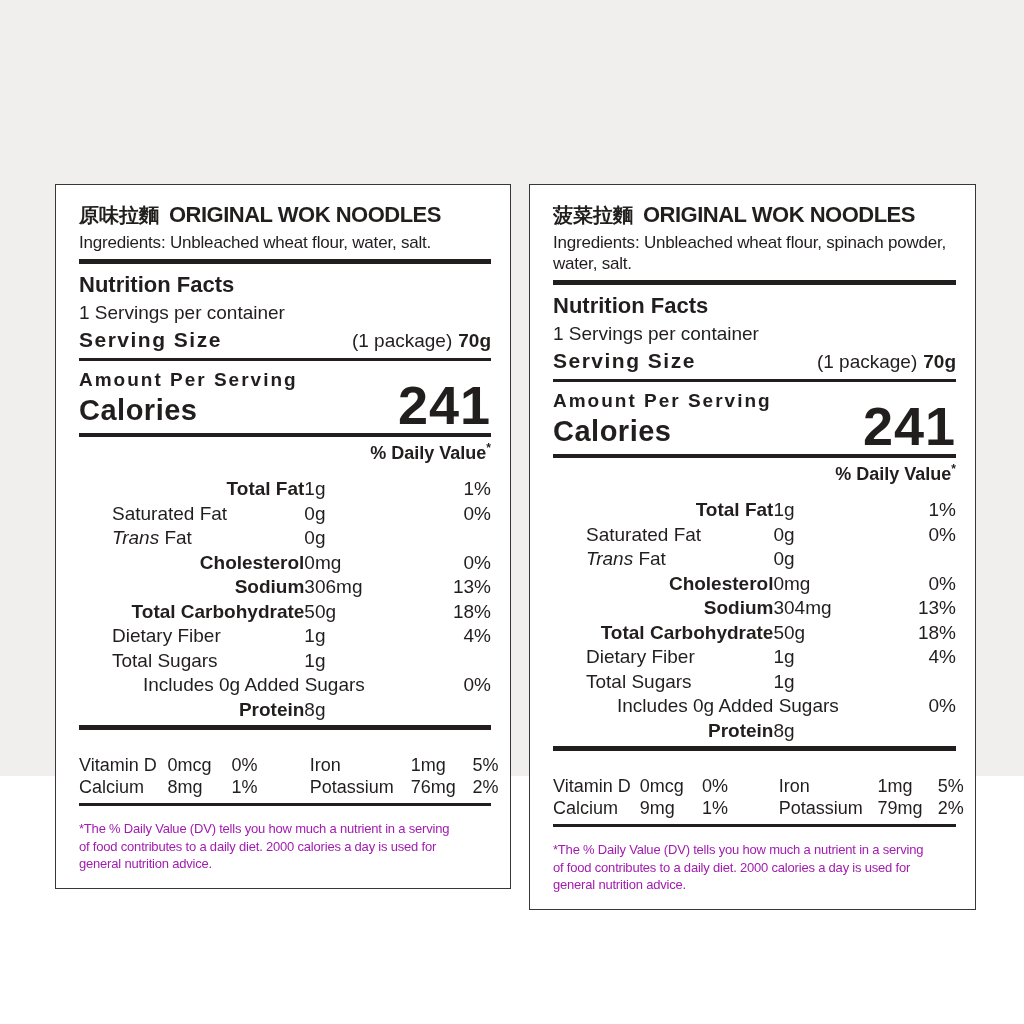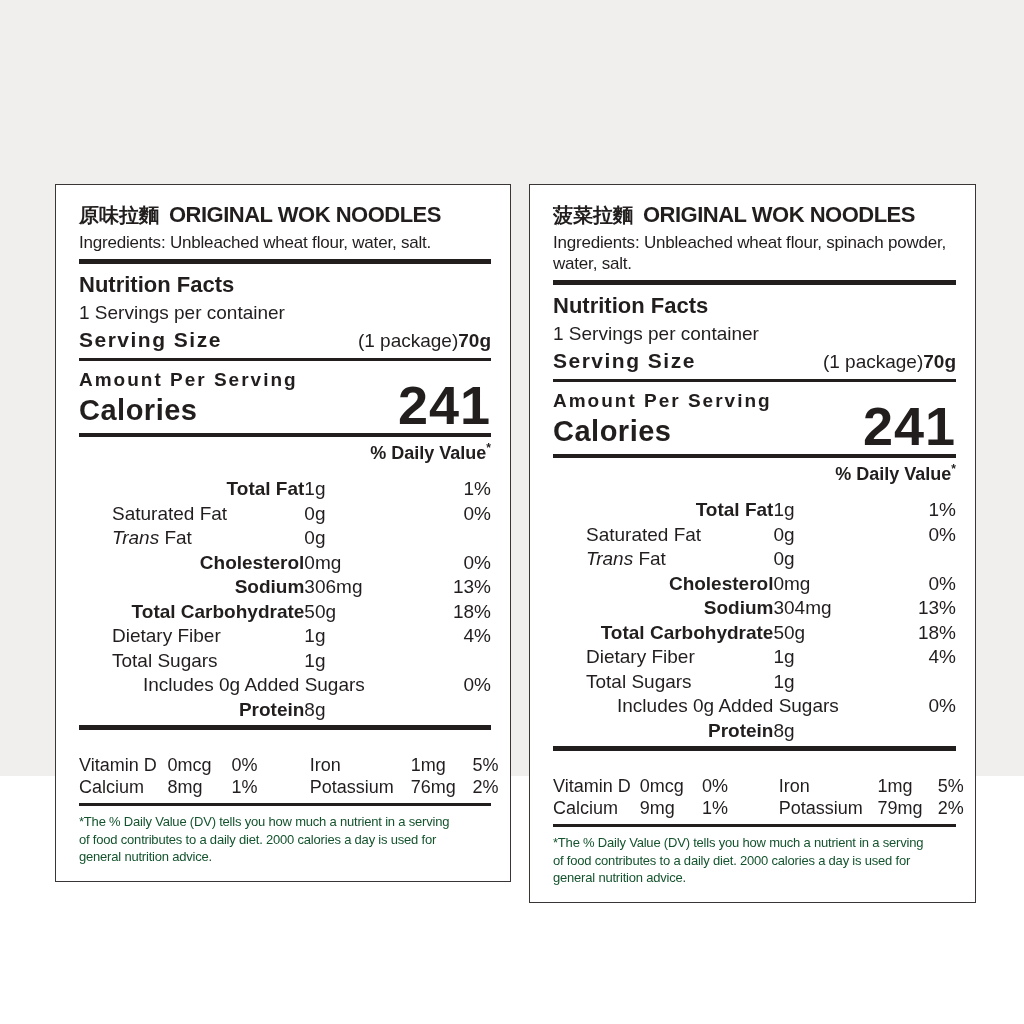--- a/index.html
+++ b/index.html
@@ -13,21 +13,21 @@
   .tline{display:flex;align-items:baseline;gap:10px;white-space:nowrap;}
   .t-cjk{font-size:20px;font-weight:bold;font-family:"DejaVu Sans", sans-serif;}
   .t-en{font-size:22px;font-weight:bold;font-stretch:condensed;letter-spacing:-0.5px;}
   .ingredients{font-size:17px;line-height:21px;margin-top:3px;letter-spacing:-0.2px;}
   .bar{background:#221e1e;}
   .bar1{height:5px;margin-top:6px;}
   .nf{font-size:22px;font-weight:bold;margin-top:8px;}
   .spc{font-size:19px;margin-top:4px;}
   .ssline{display:flex;justify-content:space-between;align-items:baseline;margin-top:4px;}
   .ss-label{font-size:21px;font-weight:bold;letter-spacing:1.5px;}
-  .ss-val{font-size:19px;display:inline-flex;align-items:baseline;}
+  .ss-val{font-size:19px;display:inline-flex;gap:6px;align-items:baseline;}
   .rule{background:#221e1e;}
   .rule-a{height:3px;margin-top:6px;}
   .calblock{display:flex;justify-content:space-between;align-items:flex-end;margin-top:8px;}
   .aps{font-size:19px;font-weight:bold;letter-spacing:2px;}
   .cal{font-size:29px;font-weight:bold;margin-top:3px;letter-spacing:0.5px;}
   .calval{font-size:54px;font-weight:bold;line-height:0.82;letter-spacing:1px;}
   .rule-b{height:4px;margin-top:6px;}
   .dvhead{text-align:right;font-size:18px;font-weight:bold;margin-top:4px;}
   .ast{vertical-align:super;font-size:12px;}
   .rows{margin-top:13px;}
@@ -36,22 +36,22 @@
   .ind2{padding-left:64px;}
   .b{font-weight:bold;text-align:right;}
   .span2{grid-column:1/3;}
   .ndv{text-align:right;}
   .bar2{height:5px;margin-top:3px;}
   .micros{margin-top:24px;}
   .mrow{display:grid;grid-template-columns:21.5% 15.5% 19% 24.5% 15% 1fr;
     font-size:18px;line-height:22px;white-space:nowrap;}
   .mrow span:last-child{text-align:right;}
   .rule-c{height:3px;margin-top:5px;}
-  .footnote{margin-top:7px;font-size:13px;line-height:17.5px;letter-spacing:-0.2px;
-    white-space:nowrap;color:#14532d;}
+  .footnote{margin-top:14px;font-size:13px;line-height:17.5px;letter-spacing:-0.2px;
+    white-space:nowrap;color:#a21caf;}
   i{font-style:italic;}
 </style>
 </head>
 <body>
 
 <div class="canvas">
 
   <section class="card" id="card0">
     <div class="tline">
       <span class="t-cjk">原味拉麵</span>

